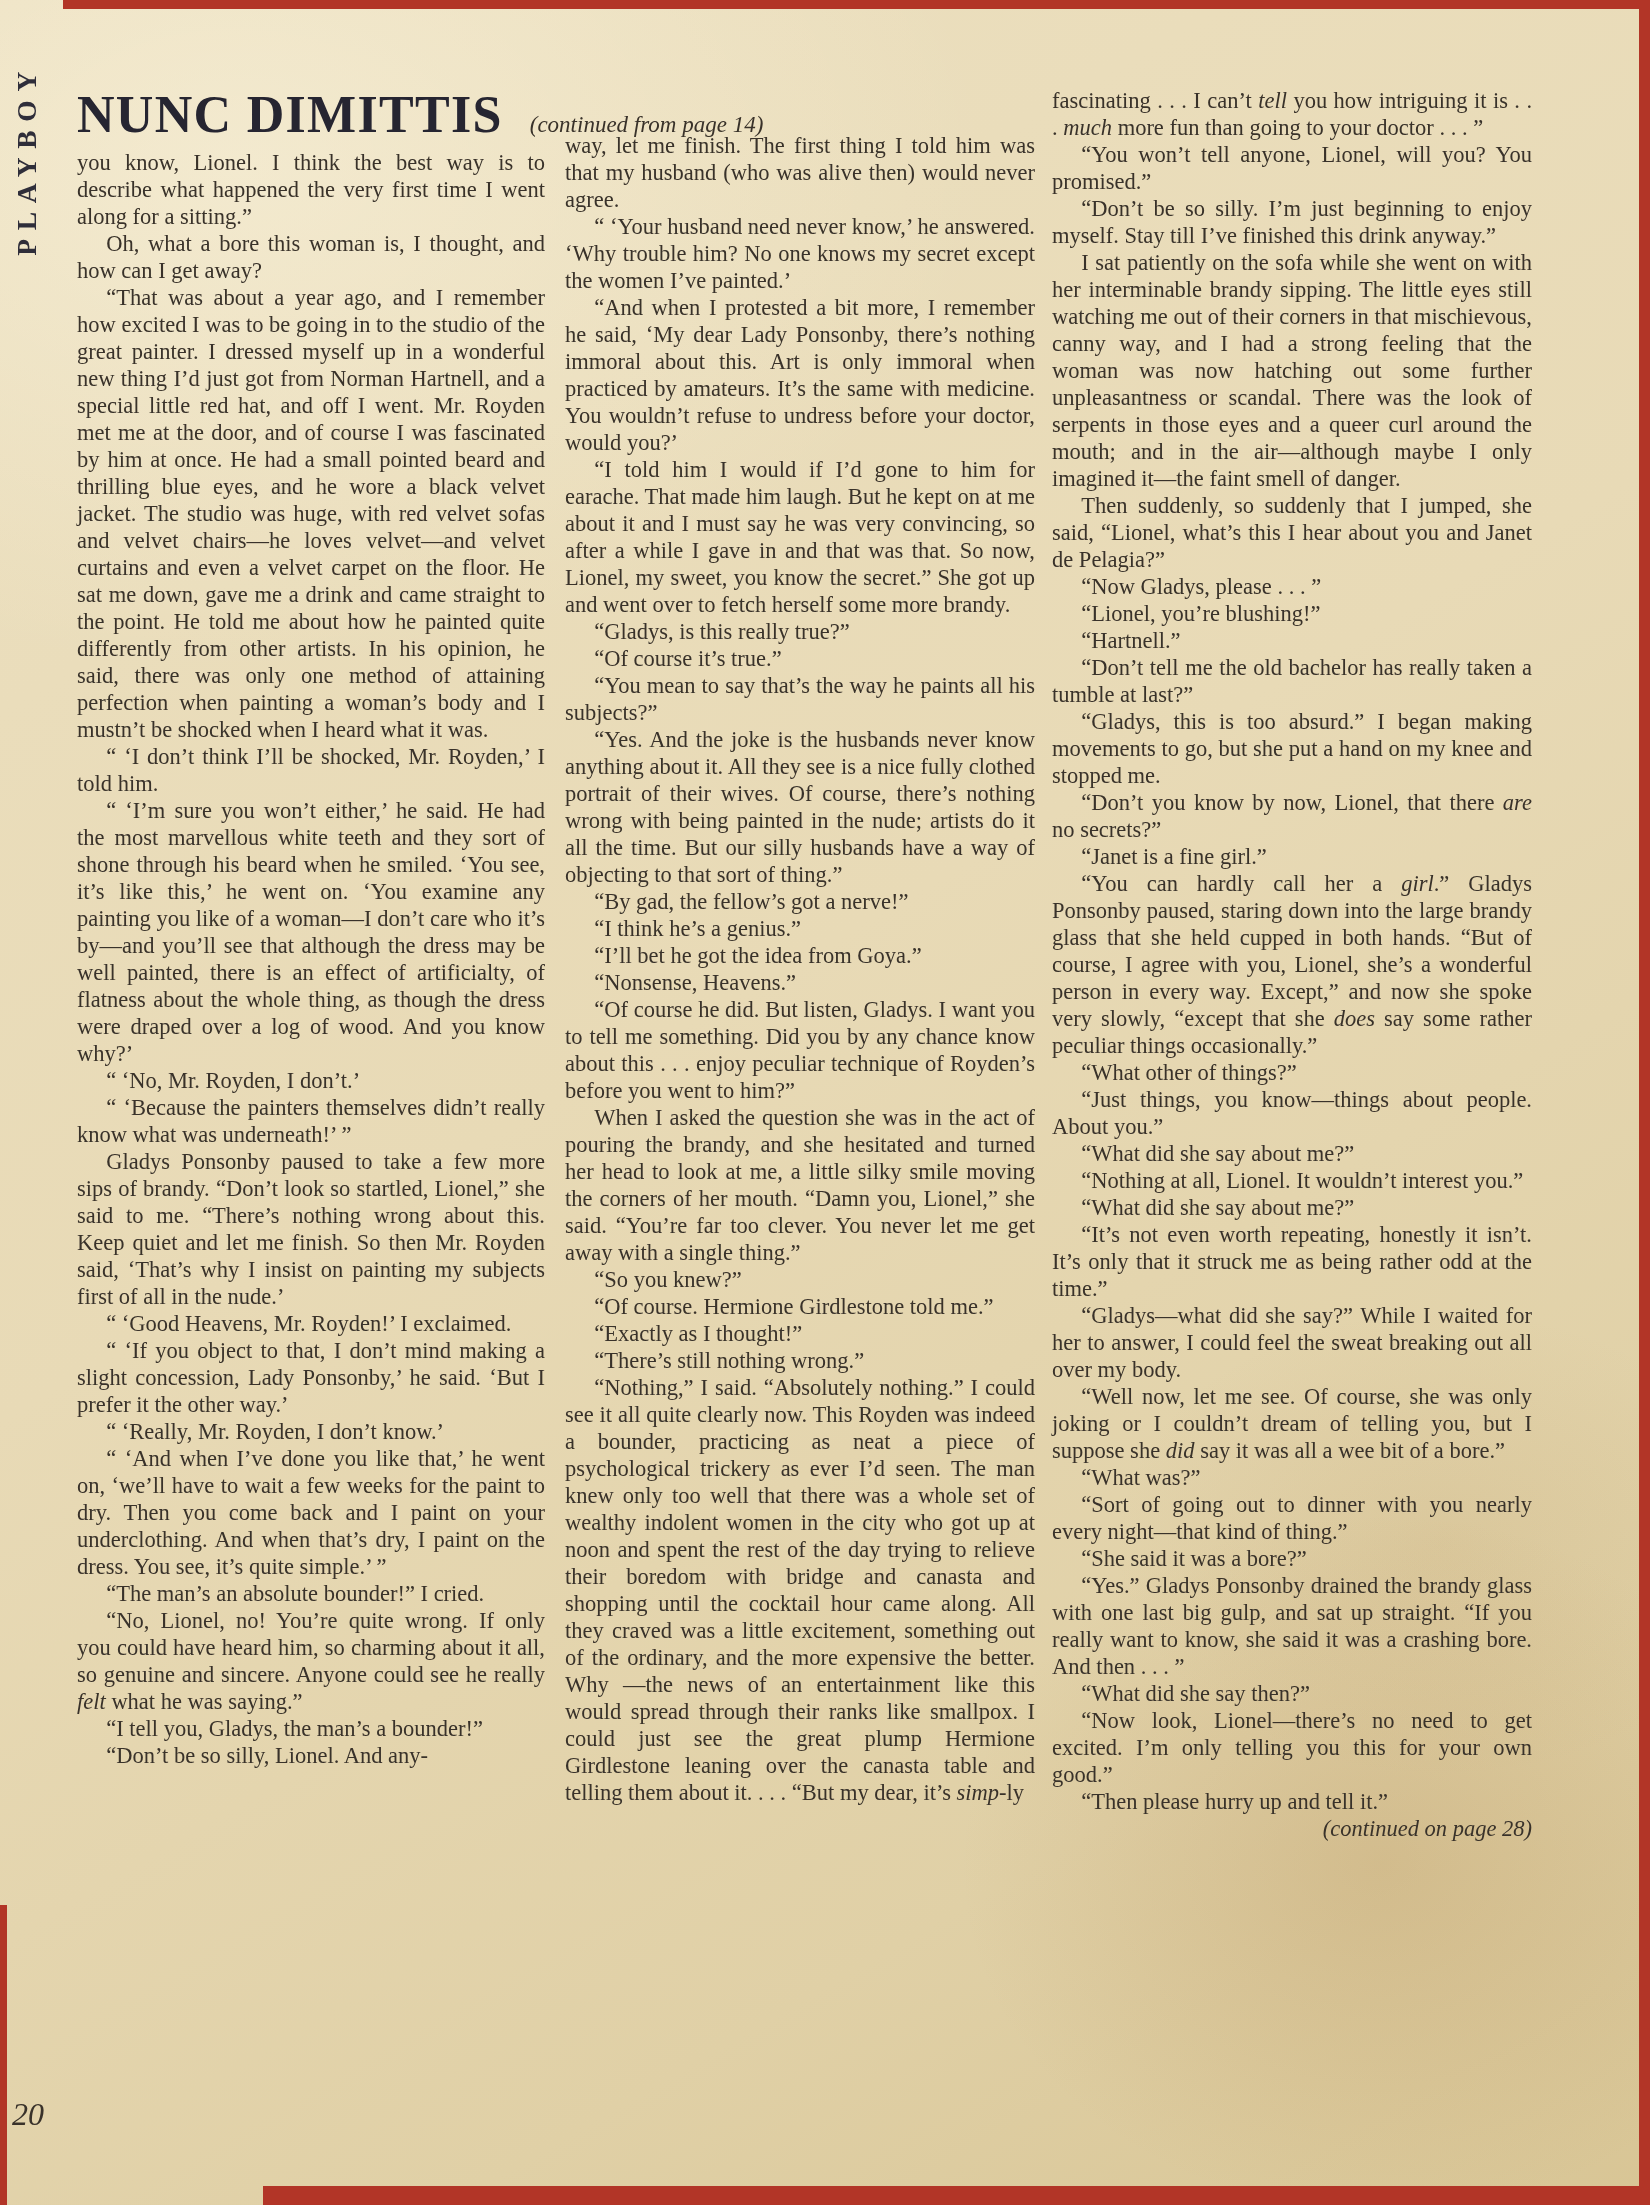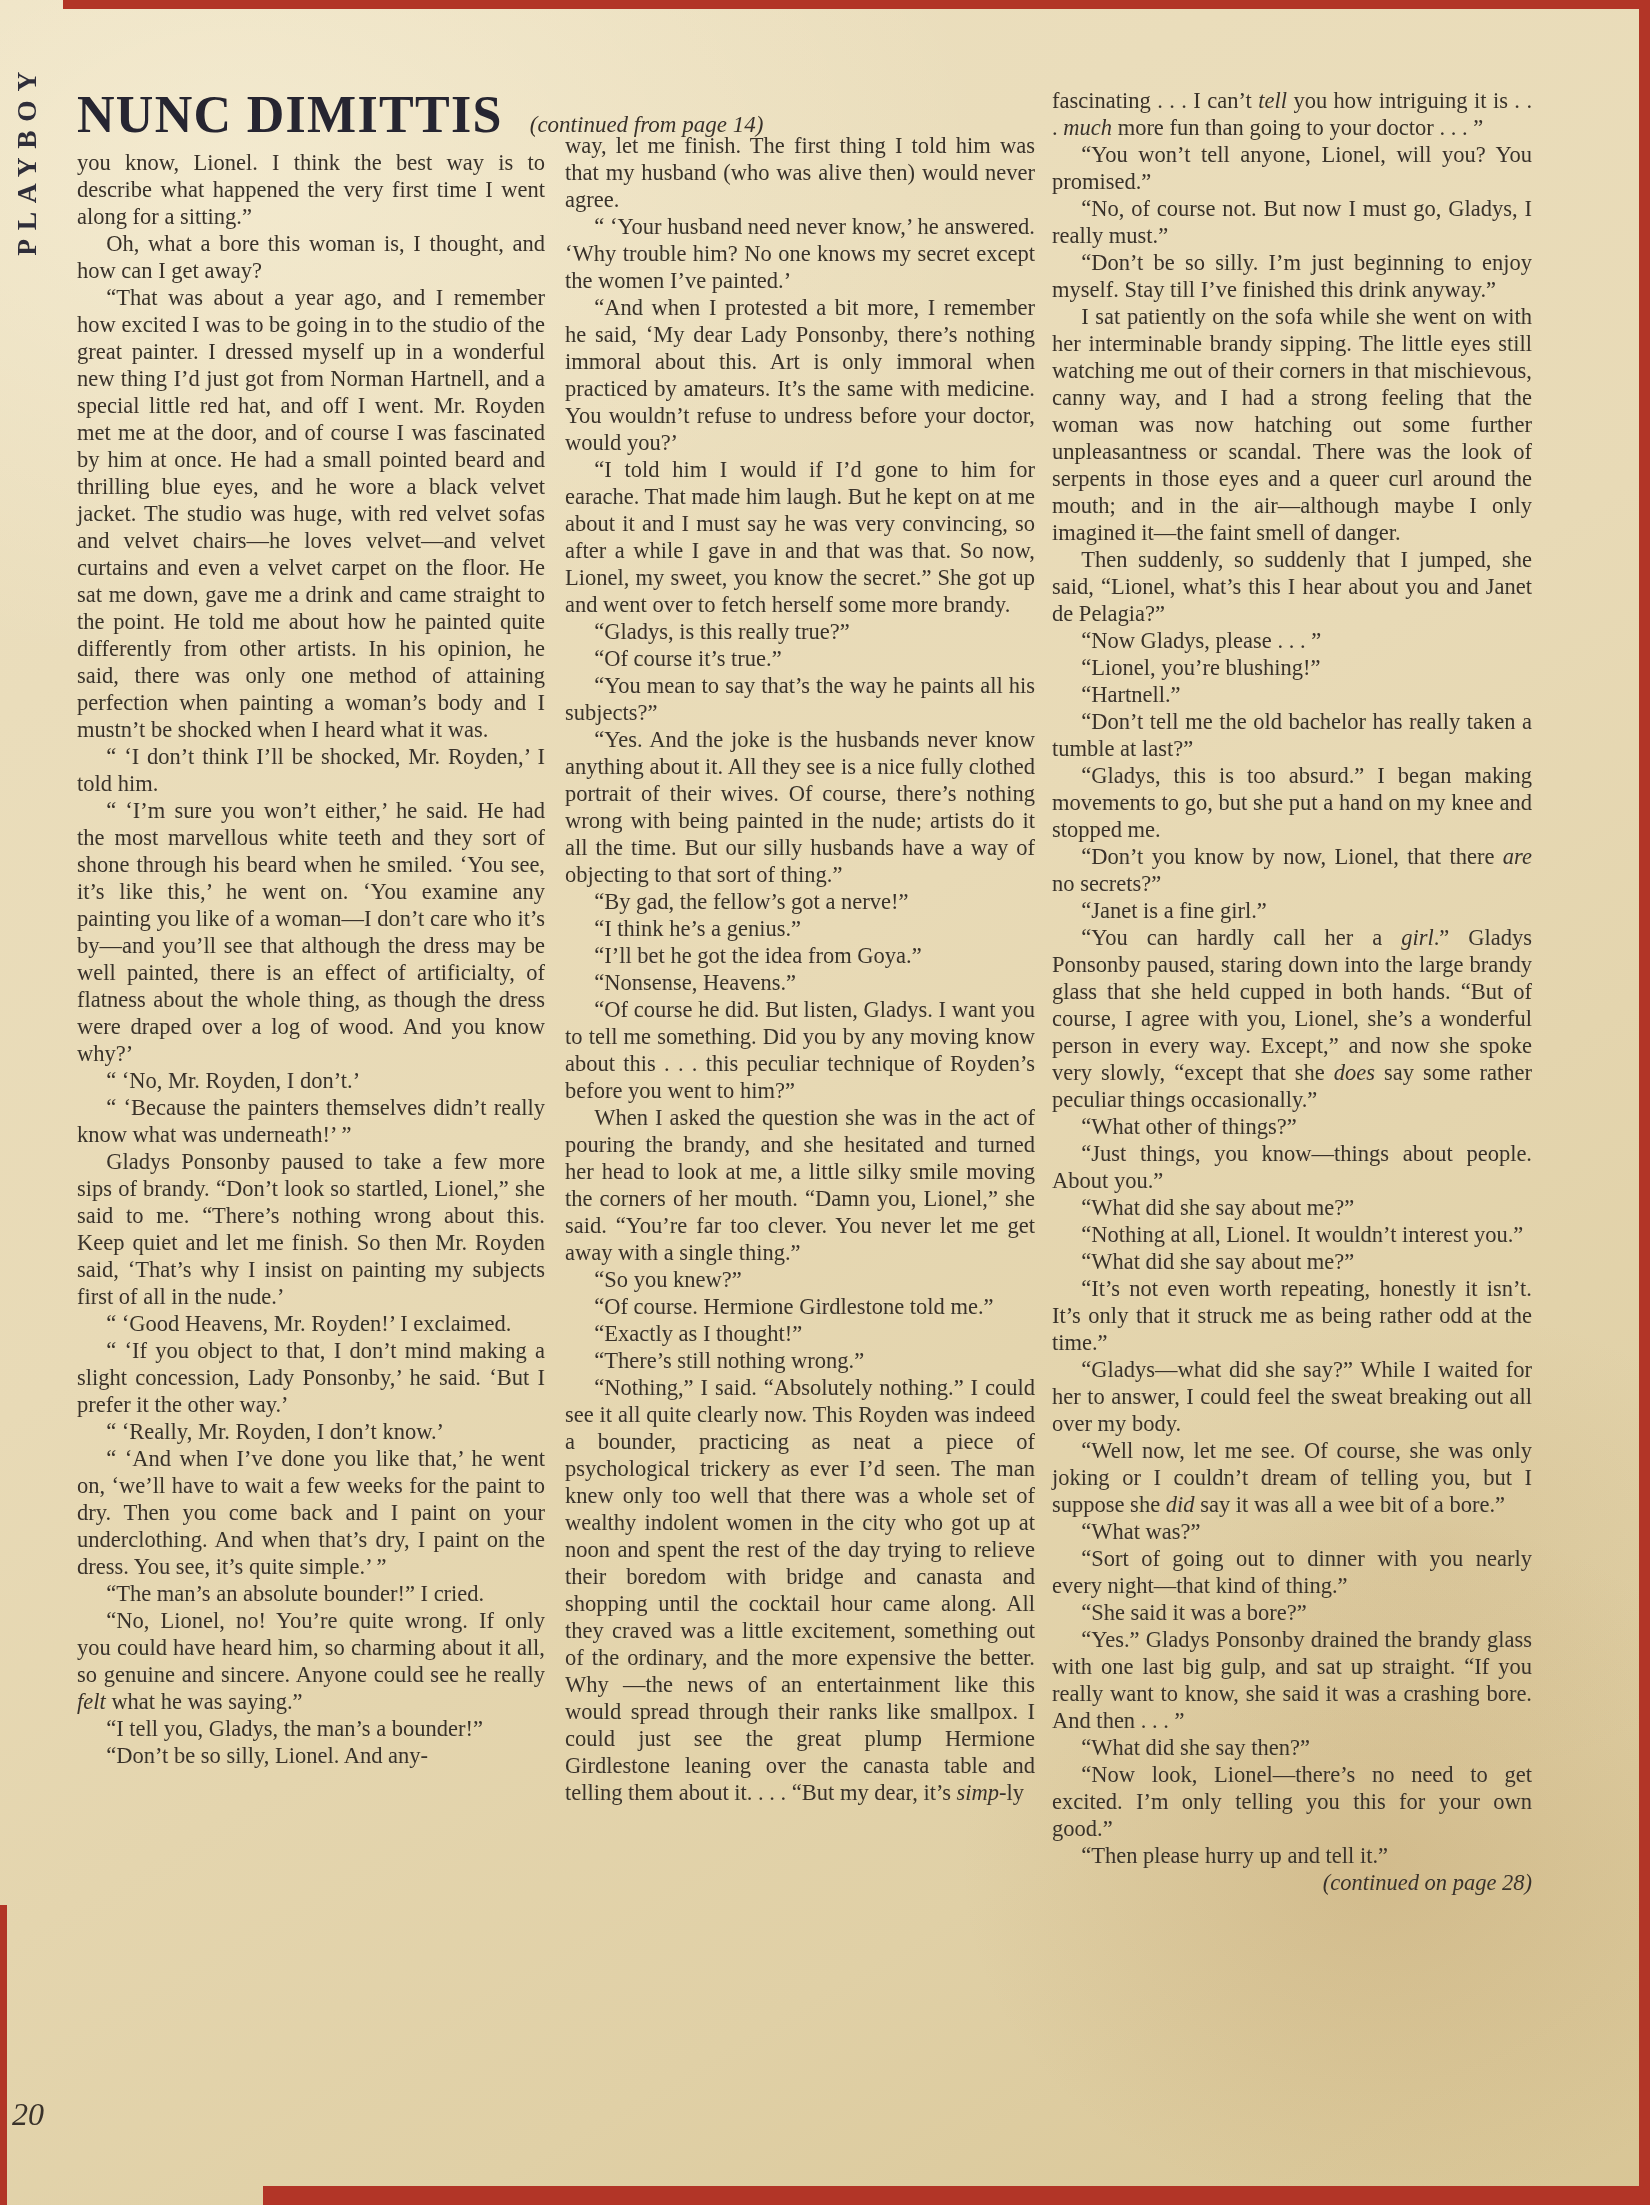--- a/index.html
+++ b/index.html
@@ -87,33 +87,32 @@
       <p>“And when I protested a bit more, I remember he said, ‘My dear Lady Ponsonby, there’s nothing immoral about this.  Art is only immoral when practiced by amateurs.  It’s the same with medicine.  You wouldn’t refuse to undress before your doctor, would you?’</p>
       <p>“I told him I would if I’d gone to him for earache.  That made him laugh. But he kept on at me about it and I must say he was very convincing, so after a while I gave in and that was that.  So now, Lionel, my sweet, you know the secret.”  She got up and went over to fetch herself some more brandy.</p>
       <p>“Gladys, is this really true?”</p>
       <p>“Of course it’s true.”</p>
       <p>“You mean to say that’s the way he paints all his subjects?”</p>
       <p>“Yes.  And the joke is the husbands never know anything about it.  All they see is a nice fully clothed portrait of their wives.  Of course, there’s nothing wrong with being painted in the nude; artists do it all the time.  But our silly husbands have a way of objecting to that sort of thing.”</p>
       <p>“By gad, the fellow’s got a nerve!”</p>
       <p>“I think he’s a genius.”</p>
       <p>“I’ll bet he got the idea from Goya.”</p>
       <p>“Nonsense, Heavens.”</p>
-      <p>“Of course he did.  But listen, Gladys. I want you to tell me something.  Did you by any moving know about this . . . this peculiar technique of Royden’s before you went to him?”</p>
+      <p>“Of course he did.  But listen, Gladys. I want you to tell me something.  Did you by any chance know about this . . . enjoy peculiar technique of Royden’s before you went to him?”</p>
       <p>When I asked the question she was in the act of pouring the brandy, and she hesitated and turned her head to look at me, a little silky smile moving the corners of her mouth.  “Damn you, Lionel,” she said.  “You’re far too clever. You never let me get away with a single thing.”</p>
       <p>“So you knew?”</p>
       <p>“Of course.  Hermione Girdlestone told me.”</p>
       <p>“Exactly as I thought!”</p>
       <p>“There’s still nothing wrong.”</p>
       <p>“Nothing,” I said.  “Absolutely nothing.”  I could see it all quite clearly now. This Royden was indeed a bounder, practicing as neat a piece of psychological trickery as ever I’d seen.  The man knew only too well that there was a whole set of wealthy indolent women in the city who got up at noon and spent the rest of the day trying to relieve their boredom with bridge and canasta and shopping until the cocktail hour came along.  All they craved was a little excitement, something out of the ordinary, and the more expensive the better.  Why —the news of an entertainment like this would spread through their ranks like smallpox.  I could just see the great plump Hermione Girdlestone leaning over the canasta table and telling them about it. . . . “But my dear, it’s <i>simp</i>-ly</p>
     </div>
   <div class="col col3">
     <p class="cont-on">(continued on page 28)</p>
   <p class="noindent">fascinating . . . I can’t <i>tell</i> you how intriguing it is . . . <i>much</i> more fun than going to your doctor . . . ”</p>
       <p>“You won’t tell anyone, Lionel, will you?  You promised.”</p>
-      <p>“No, of course not.  But now I must go, Gladys, I really must.”</p>
       <p>“Don’t be so silly.  I’m just beginning to enjoy myself.  Stay till I’ve finished this drink anyway.”</p>
       <p>I sat patiently on the sofa while she went on with her interminable brandy sipping.  The little eyes still watching me out of their corners in that mischievous, canny way, and I had a strong feeling that the woman was now hatching out some further unpleasantness or scandal.  There was the look of serpents in those eyes and a queer curl around the mouth; and in the air—although maybe I only imagined it—the faint smell of danger.</p>
       <p>Then suddenly, so suddenly that I jumped, she said, “Lionel, what’s this I hear about you and Janet de Pelagia?”</p>
       <p>“Now Gladys, please . . . ”</p>
       <p>“Lionel, you’re blushing!”</p>
       <p>“Hartnell.”</p>
       <p>“Don’t tell me the old bachelor has really taken a tumble at last?”</p>
       <p>“Gladys, this is too absurd.”  I began making movements to go, but she put a hand on my knee and stopped me.</p>
       <p>“Don’t you know by now, Lionel, that there <i>are</i> no secrets?”</p>
       <p>“Janet is a fine girl.”</p>

